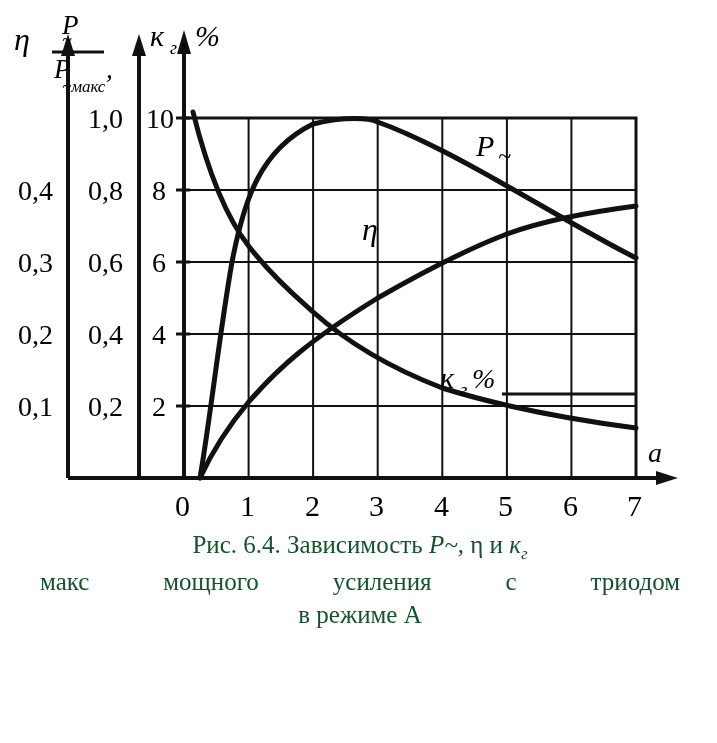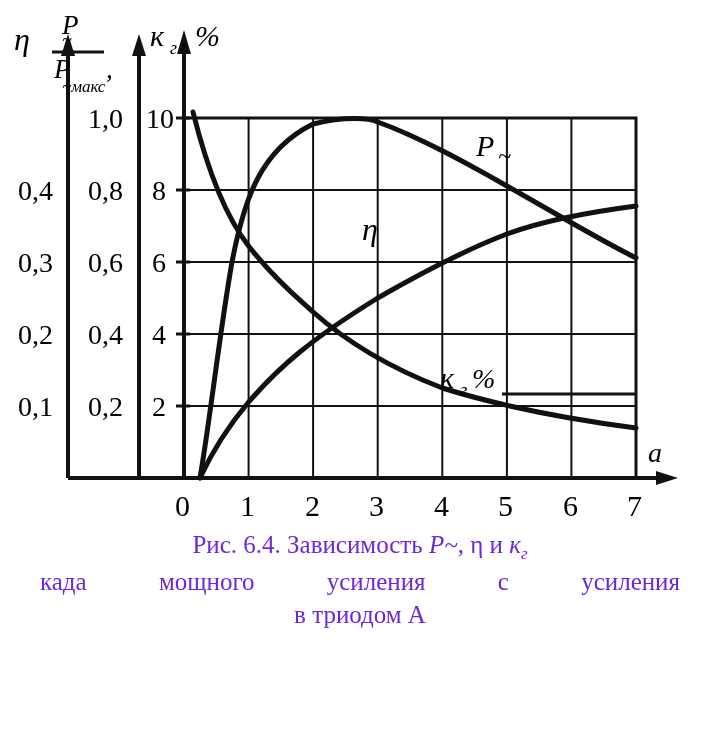--- a/index.html
+++ b/index.html
@@ -38,21 +38,21 @@
 
   .caption {
     position: absolute;
     left: 40px;
     top: 528px;
     width: 640px;
     text-align: center;
     font-family: "Liberation Serif", serif;
     font-size: 25px;
     line-height: 1.32;
-    color: #6d28d9;
+    color: #14532d;
   }
   .caption .line {
     display: block;
     white-space: nowrap;
   }
   .caption .line.just {
     text-align: justify;
     text-align-last: justify;
     white-space: normal;
   }
@@ -188,17 +188,17 @@
     <g>
       <text class="axis-label-text" x="440" y="388" font-size="30">к</text>
       <text class="axis-label-text" x="460" y="396" font-size="19">г</text>
       <text class="axis-label-text" x="472" y="388" font-size="28">%</text>
     </g>
 
   </svg>
 
   <div class="caption">
     <span class="line"><span>Рис. 6.4. Зависимость </span><span class="it">P</span><span class="it">~</span><span>,    η   и   </span><span class="it">к</span><span class="sub">г</span></span>
-    <span class="line just">када мощного усиления  с  усиления</span>
-    <span class="line">в триодом А</span>
+    <span class="line just">макс мощного усиления  с  триодом</span>
+    <span class="line">в режиме А</span>
   </div>
 
 </div>
 
 </body></html>

